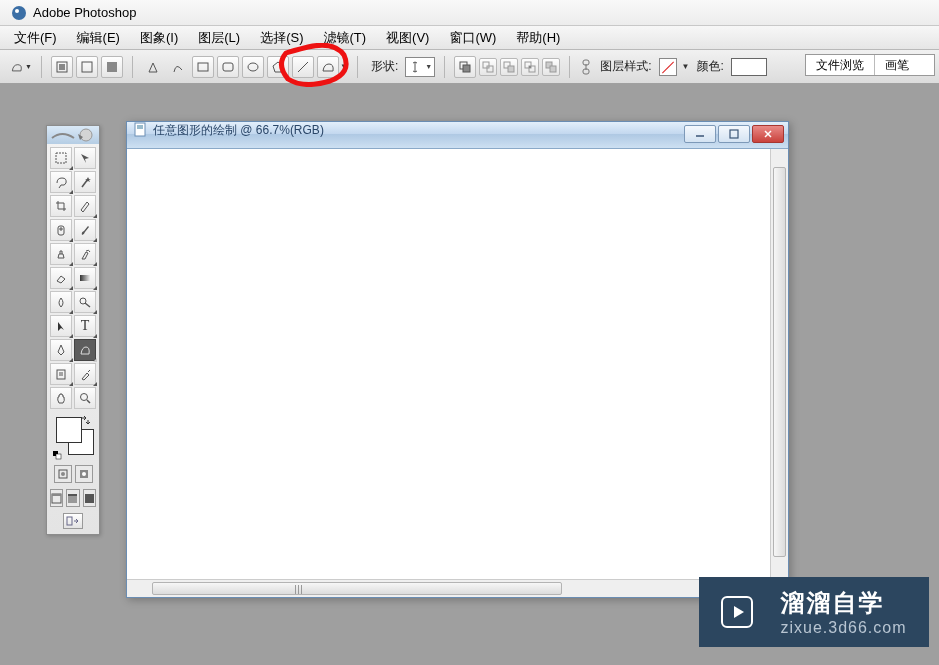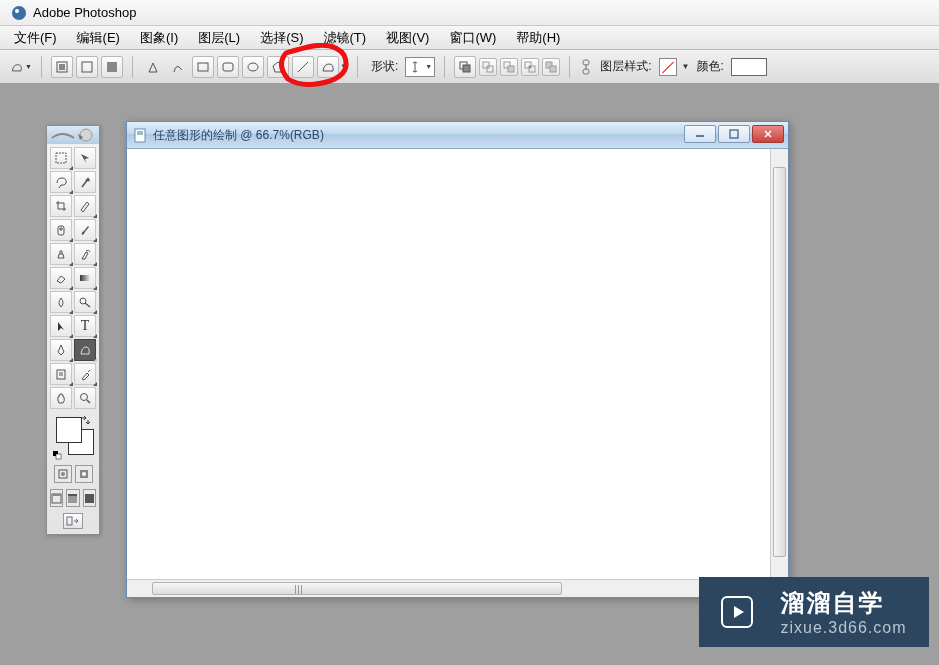--- a/index.html
+++ b/index.html
@@ -153,21 +153,21 @@
       top:121px;left:126px;
       width:663px;height:477px;
       background:#fff;
       border:1px solid #6a8db3;
       box-shadow:2px 2px 8px rgba(0,0,0,.25);
     }
     .doc-titlebar {
       height:27px;
       background: linear-gradient(to bottom,#e3effb,#c3d8ef 45%,#aec8e3 46%,#cde0f2);
       border-bottom:1px solid #8aa9c8;
-      display:flex;align-items:center;
+      display:flex;align-items:flex-start;
       padding-left:6px;
       font-size:12px;color:#2a4668;
       position:relative;
     }
     .doc-icon {width:15px;height:15px;margin-right:5px;display:inline-flex;}
     .winbtns {
       position:absolute; right:4px; top:3px; display:flex; gap:2px;
     }
     .winbtn {
       width:32px;height:18px;border:1px solid #7d99b8;border-radius:2px;
@@ -381,20 +381,24 @@
         <rect x="2" y="10" width="6" height="5" rx="2" fill="none" stroke="#777"></rect>
         <line x1="5" y1="5" x2="5" y2="11" stroke="#777"></line>
       </svg>
   </span>
   <span class="olabel">图层样式:</span>
   <span class="no-style-icon"></span>
   <span style="font-size:8px;color:#333;margin-left:2px;">▼</span>
   <span class="olabel">颜色:</span>
   <span class="color-well"></span>
 
+  <div class="fileview-tab">
+    <span>文件浏览</span>
+    <span>画笔</span>
+  </div>
 </div>
 
 <div class="redmark">
   <svg viewBox="0 0 78 44">
     <path d="M 12 10 Q 2 22 14 36 Q 30 46 56 38 Q 78 30 70 12 Q 60 -2 34 4 Q 18 8 12 10 Z" fill="none" stroke="#e11" stroke-width="5" stroke-linejoin="round"></path>
   </svg>
 </div>
 
 <div class="workspace"></div>
 

